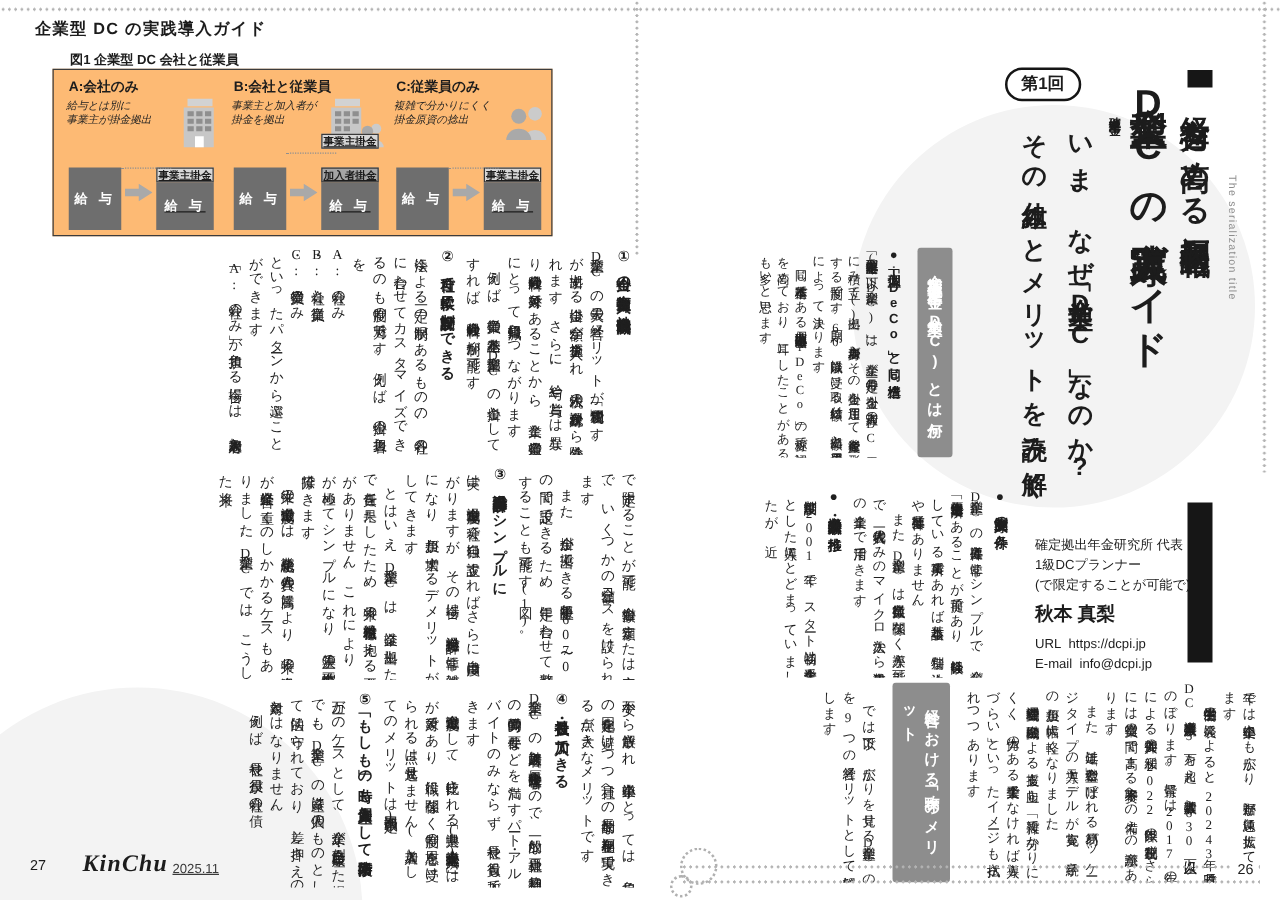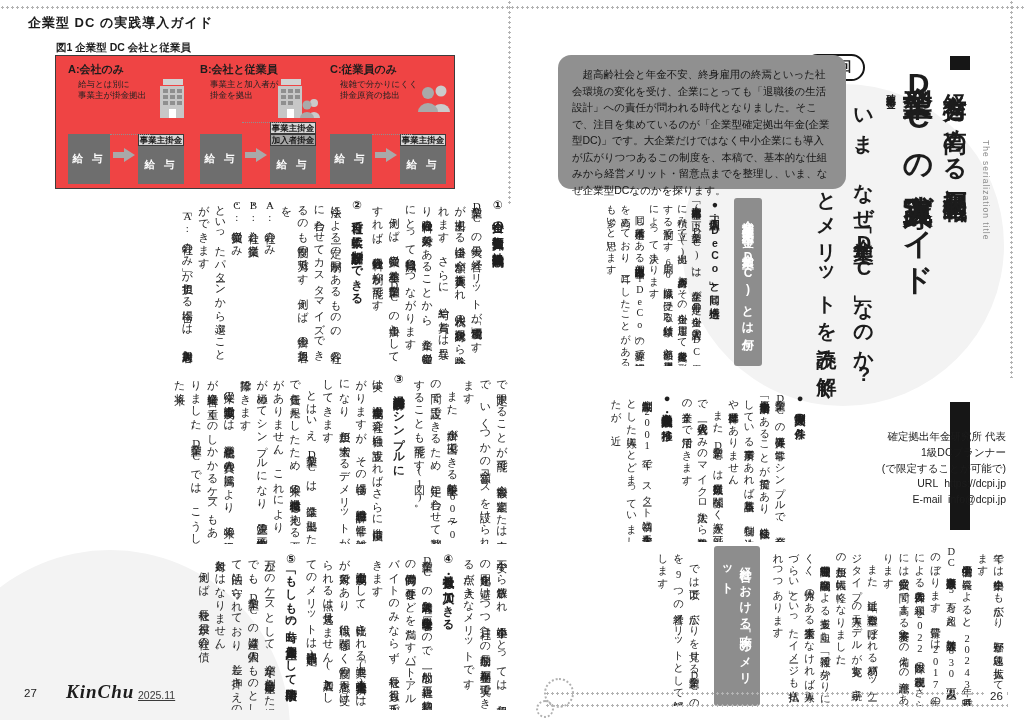--- a/index.html
+++ b/index.html
@@ -6,34 +6,34 @@
   #canvas{position:relative;width:1024px;height:720px;background:#fff;overflow:hidden;
           font-family:"Liberation Sans","DejaVu Sans",sans-serif;color:#1c1c1c;}
   .circle{position:absolute;border-radius:50%;background:#f3f3f3;z-index:0;}
   .dotcircle{position:absolute;border:2px dotted #b0b0b0;border-radius:50%;z-index:1;background:transparent;}
   .hdots{position:absolute;height:3px;z-index:2;background-image:radial-gradient(circle,#b3b3b3 1.1px,transparent 1.3px);background-size:5px 3px;background-repeat:repeat-x;}
   .vdots{position:absolute;width:3px;z-index:2;background-image:radial-gradient(circle,#b3b3b3 1.1px,transparent 1.3px);background-size:3px 5px;background-repeat:repeat-y;}
 
   
   #lp-header{position:absolute;left:28px;top:14px;font-size:13px;font-weight:700;letter-spacing:1px;z-index:1;}
   #fig-caption{position:absolute;left:56px;top:41px;font-size:10.5px;font-weight:700;z-index:1;}
-  #fig-box{position:absolute;left:55px;top:55px;width:398px;height:132px;border:1.5px solid #3c3c3c;background:#ef4444;z-index:1;}
+  #fig-box{position:absolute;left:42px;top:55px;width:398px;height:132px;border:1.5px solid #3c3c3c;background:#fdba74;z-index:1;}
   .fg{position:absolute;top:4px;width:128px;height:124px;}
   #fg-a{left:10px;} #fg-b{left:142px;} #fg-c{left:272px;}
   .fg-title{font-size:11px;font-weight:700;margin:2px 0 2px 2px;}
-  .fg-desc{font-size:8.5px;line-height:1.35;margin-left:12px;color:#222;}
+  .fg-desc{font-size:8.5px;line-height:1.35;margin-left:0;color:#222;font-style:italic;}
   .fg-icon{position:absolute;right:4px;top:18px;}
   .fg-blocks{position:absolute;left:2px;bottom:0;display:flex;align-items:flex-end;height:64px;}
   .pay{width:42px;height:50px;background:#6e6e6e;color:#fff;display:flex;align-items:center;justify-content:center;
        font-size:10.5px;font-weight:700;letter-spacing:3px;}
   .arrow{margin:0 3px 18px 3px;}
-  .after{display:flex;flex-direction:column;}
+  .after{display:flex;flex-direction:column;text-decoration:underline;}
   .lbl{width:46px;height:12px;background:#d7d7d7;border:1px solid #3a3a3a;font-size:8.5px;font-weight:700;
        text-align:center;line-height:11px;box-sizing:border-box;}
-  .lbl.dark{background:#a5a5a5;}
+  .lbl.dark{background:#a5a5a5;margin-top:15px;}
   .after .pay{width:46px;height:38px;}
   .connector{position:absolute;left:42px;width:40px;border-top:1px dotted #8f8f8f;}
 
   
   .vband{position:absolute;writing-mode:vertical-rl;text-orientation:upright;overflow:hidden;z-index:1;
          font-family:"Liberation Serif","DejaVu Serif",serif;color:#1f1f1f;}
   .vh{font-family:"Liberation Sans","DejaVu Sans",sans-serif;font-weight:700;margin:0 4px;font-size:1.05em;}
   .vp{margin:0;text-indent:1em;}
   .ni{text-indent:0;}
   .vbox{background:#8d8d8d;color:#fff;font-family:"Liberation Sans","DejaVu Sans",sans-serif;font-weight:700;
@@ -61,21 +61,21 @@
   #title-main{position:absolute;left:897px;top:64px;height:390px;writing-mode:vertical-rl;text-orientation:upright;
               font-weight:700;font-size:30px;letter-spacing:1px;z-index:1;}
   #badge{position:absolute;left:804px;top:54px;border:2px solid #151515;border-radius:15px;padding:2px 11px 3px;
          font-weight:700;font-size:13.5px;background:#fff;z-index:1;}
   #sub1,#sub2{position:absolute;top:94px;height:440px;writing-mode:vertical-rl;text-orientation:upright;
               font-weight:700;letter-spacing:3px;font-size:20px;z-index:1;}
   #sub1{left:851px;} #sub2{left:814px;}
   #lead-box{position:absolute;left:558px;top:55px;width:288px;height:134px;box-sizing:border-box;
             background:#909090;border-radius:13px;padding:11px 14px;font-size:10.5px;line-height:1.58;
             color:#141414;text-indent:1em;z-index:1;}
-  #author{position:absolute;left:828px;top:429px;width:178px;text-align:right;font-size:10.5px;line-height:1.5;z-index:1;}
+  #author{position:absolute;left:828px;top:429px;width:178px;text-align:left;font-size:10.5px;line-height:1.5;z-index:1;}
   #author .name{font-size:15px;font-weight:700;margin:5px 0 4px;}
   #author a{color:#1c1c1c;text-decoration:none;}
   #r-bandA{left:538px;top:198px;width:234px;height:168px;font-size:10px;line-height:1.42;letter-spacing:.4px;}
   #r-bandA .vbox{height:144px;}
   #r-bandB{left:530px;top:392px;width:282px;height:150px;font-size:10.5px;line-height:1.48;letter-spacing:.4px;}
   #r-bandC{left:538px;top:546px;width:468px;height:160px;font-size:10.5px;line-height:1.5;letter-spacing:.4px;}
   #r-bandC .vbox{height:136px;}
   #rp-pagenum{position:absolute;left:986px;top:690px;font-size:11.5px;background:#fff;padding:0 4px;z-index:3;}
 </style>
 </head>
@@ -251,26 +251,26 @@
   <div id="serial-topic">経営力を高める福利厚生戦略</div>
   <div id="serial-cap">The serialization title</div>
   <div id="serial-bar2"></div>
 
   <div id="title-kicker">確定拠出年金</div>
   <div id="title-main">企業型DCの実践導入ガイド</div>
   <div id="badge">第1回</div>
   <div id="sub1">いま、なぜ「企業型DC」なのか?</div>
   <div id="sub2">その仕組みとメリットを読み解く</div>
 
-  <div id="lead-box">超高齢社会と年金不安、終身雇用の終焉といった社会環境の変化を受け、企業にとっても「退職後の生活設計」への責任が問われる時代となりました。そこで、注目を集めているのが「企業型確定拠出年金(企業型DC)」です。大企業だけではなく中小企業にも導入が広がりつつあるこの制度を、本稿で、基本的な仕組みから経営メリット・留意点までを整理し、いま、なぜ企業型DCなのかを探ります。</div>
 
   <div id="author">
     <div>確定拠出年金研究所 代表</div>
     <div>1級DCプランナー</div>
     <div>(で限定することが可能で)</div>
+    <div class="name">秋本 真梨</div>
     <div>
       <span>URL</span>&nbsp;
       <a href="#">https://dcpi.jp</a>
     </div>
     <div>
       <span>E-mail</span>&nbsp;
       <a href="#">info@dcpi.jp</a>
     </div>
   </div>
 

